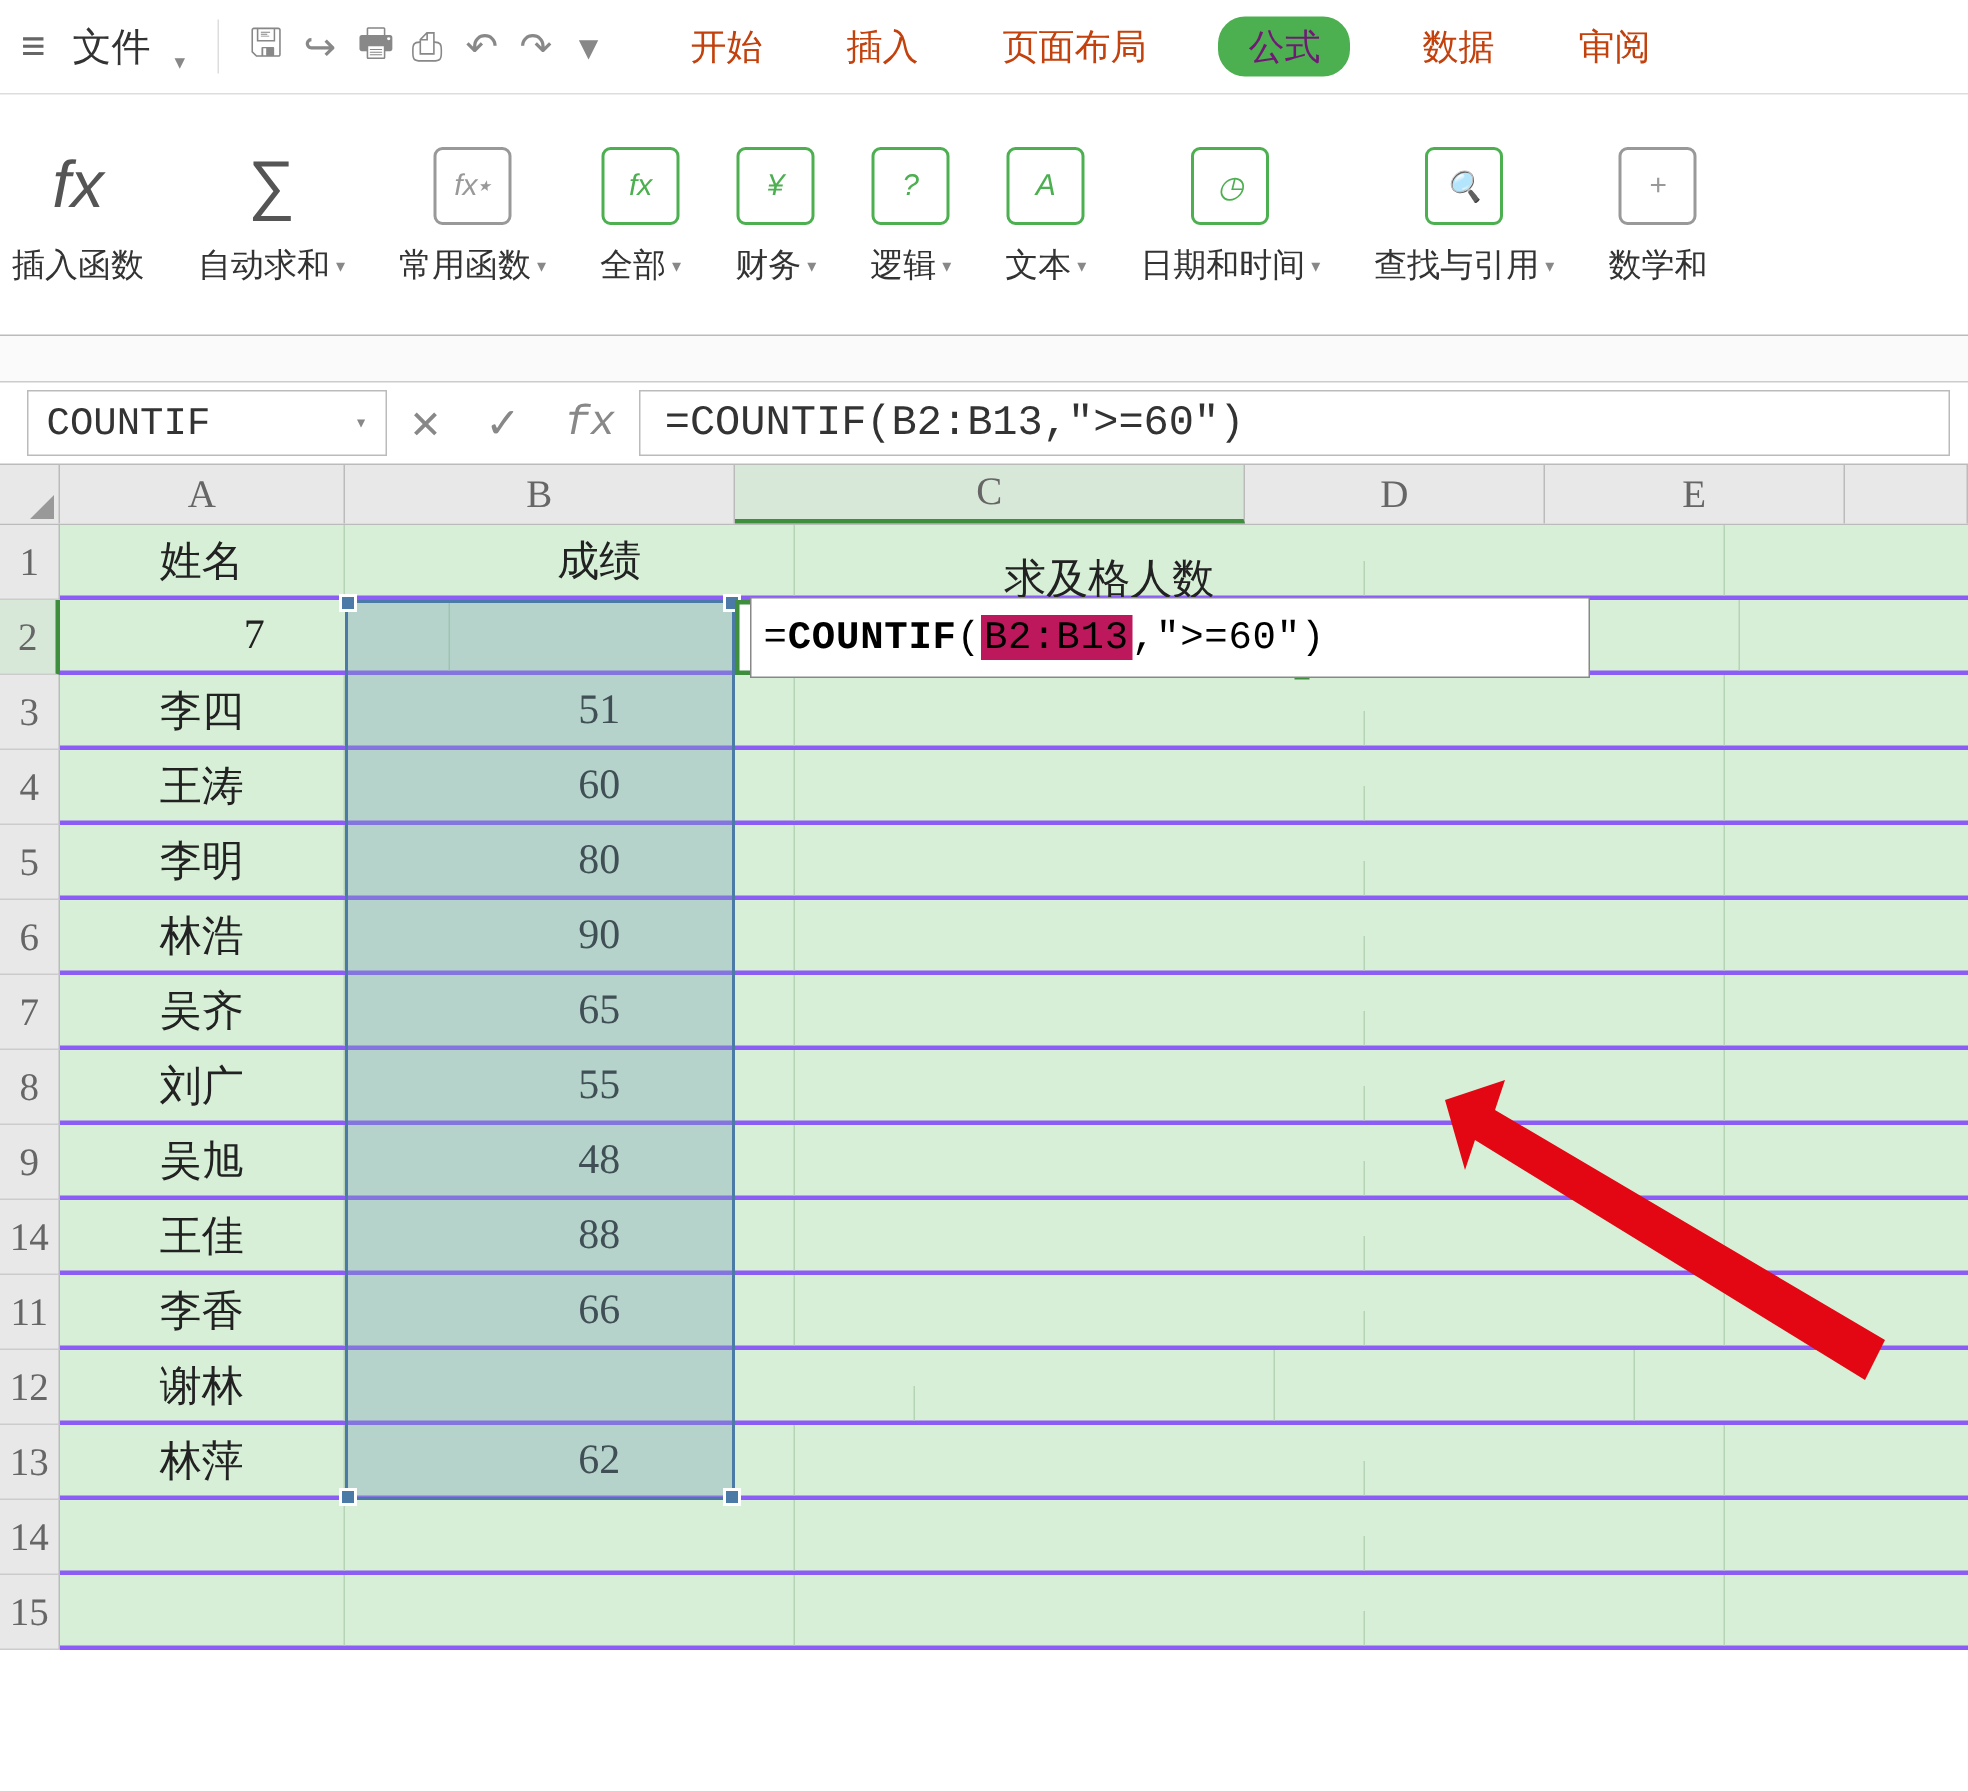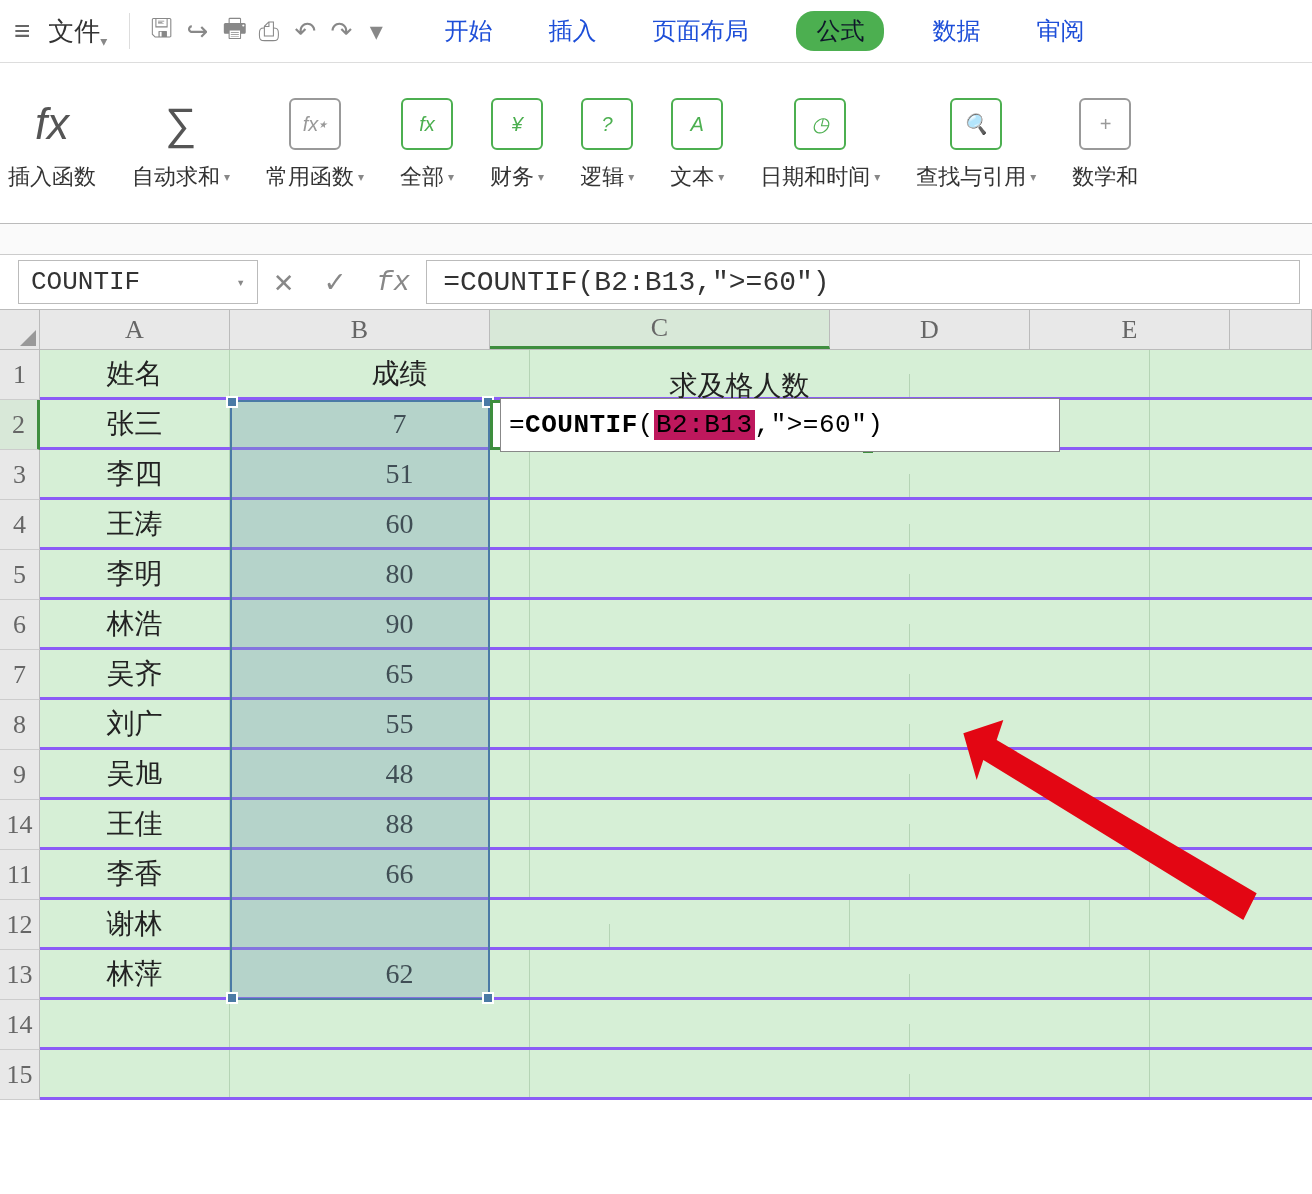--- a/index.html
+++ b/index.html
@@ -13,27 +13,27 @@
 }
 .top-toolbar {
   height: 62px;
   display: flex;
   align-items: center;
   background: #fff;
   padding: 0 8px;
   gap: 4px;
 }
 .hamburger-icon { font-size: 28px; color: #666; padding: 0 6px; }
-.file-btn { font-size: 26px; color: #333; padding: 0 8px; display:flex; align-items:flex-end; gap:0;}
+.file-btn { font-size: 26px; color: #333; padding: 0 8px; display:flex; align-items:flex-end; gap:16px;}
 .drop-arrow { font-size: 14px; color: #888; }
 .sep { width: 1px; height: 36px; background: #ddd; margin: 0 10px; }
 .tb-icon { width: 32px; text-align:center; font-size: 26px; color: #888; padding: 0 6px; }
 .tab-bar { display: flex; gap: 40px; padding-left: 40px; align-items: center; }
-.tab-item { font-size: 24px; color: #1d4ed8; padding: 4px 8px; }
-.tab-active { background: #4CAF50; color: #0f172a; border-radius: 18px; padding: 4px 20px; font-weight: 500; }
+.tab-item { font-size: 24px; color: #c2410c; padding: 4px 8px; }
+.tab-active { background: #4CAF50; color: #701a75; border-radius: 18px; padding: 4px 20px; font-weight: 500; }
 
 .ribbon {
   height: 160px;
   display: flex;
   align-items: center;
   padding: 10px 0;
   gap: 36px;
   padding-left: 8px;
 }
 .ribbon-group { display: flex; flex-direction: column; align-items: center; gap: 8px; }
@@ -323,21 +323,20 @@
       <div class="row">
         <div class="cell cell-a">姓名</div>
         <div class="cell cell-b" style="font-family:'SimSun',serif;">成绩</div>
         <div class="cell cell-c">求及格人数</div>
         <div class="cell cell-d"></div>
         <div class="cell cell-e"></div>
         <div class="cell cell-pad"></div>
       </div>
 
       <div class="row">
-          <div class="cell cell-a">张三</div>
           <div class="cell cell-b">7</div>
           <div class="cell cell-c"></div>
           <div class="cell cell-d"></div>
           <div class="cell cell-e"></div>
           <div class="cell cell-pad"></div>
         </div>
       <div class="row">
           <div class="cell cell-a">李四</div>
           <div class="cell cell-b">51</div>
           <div class="cell cell-c"></div>

